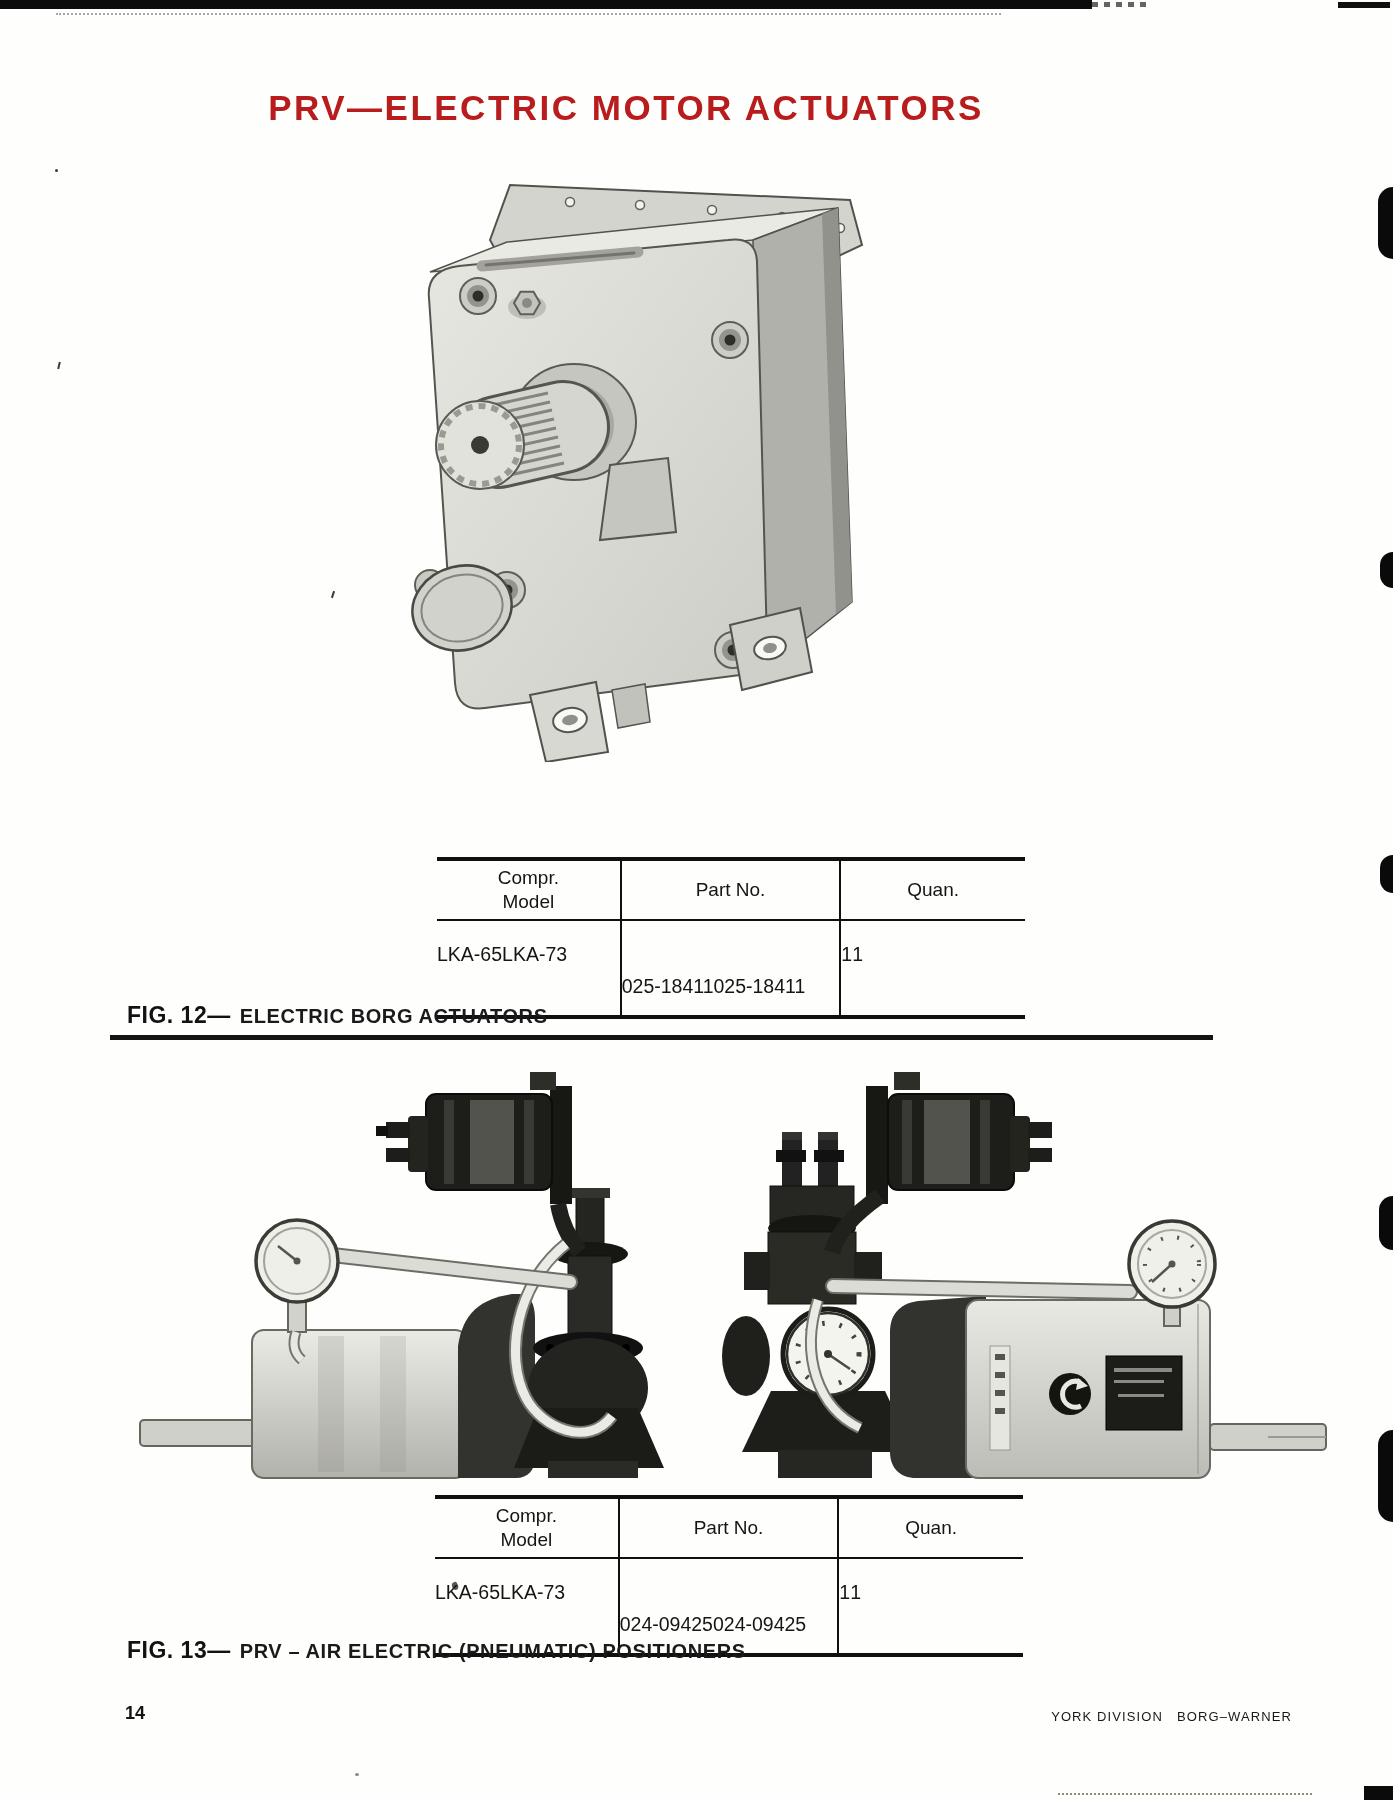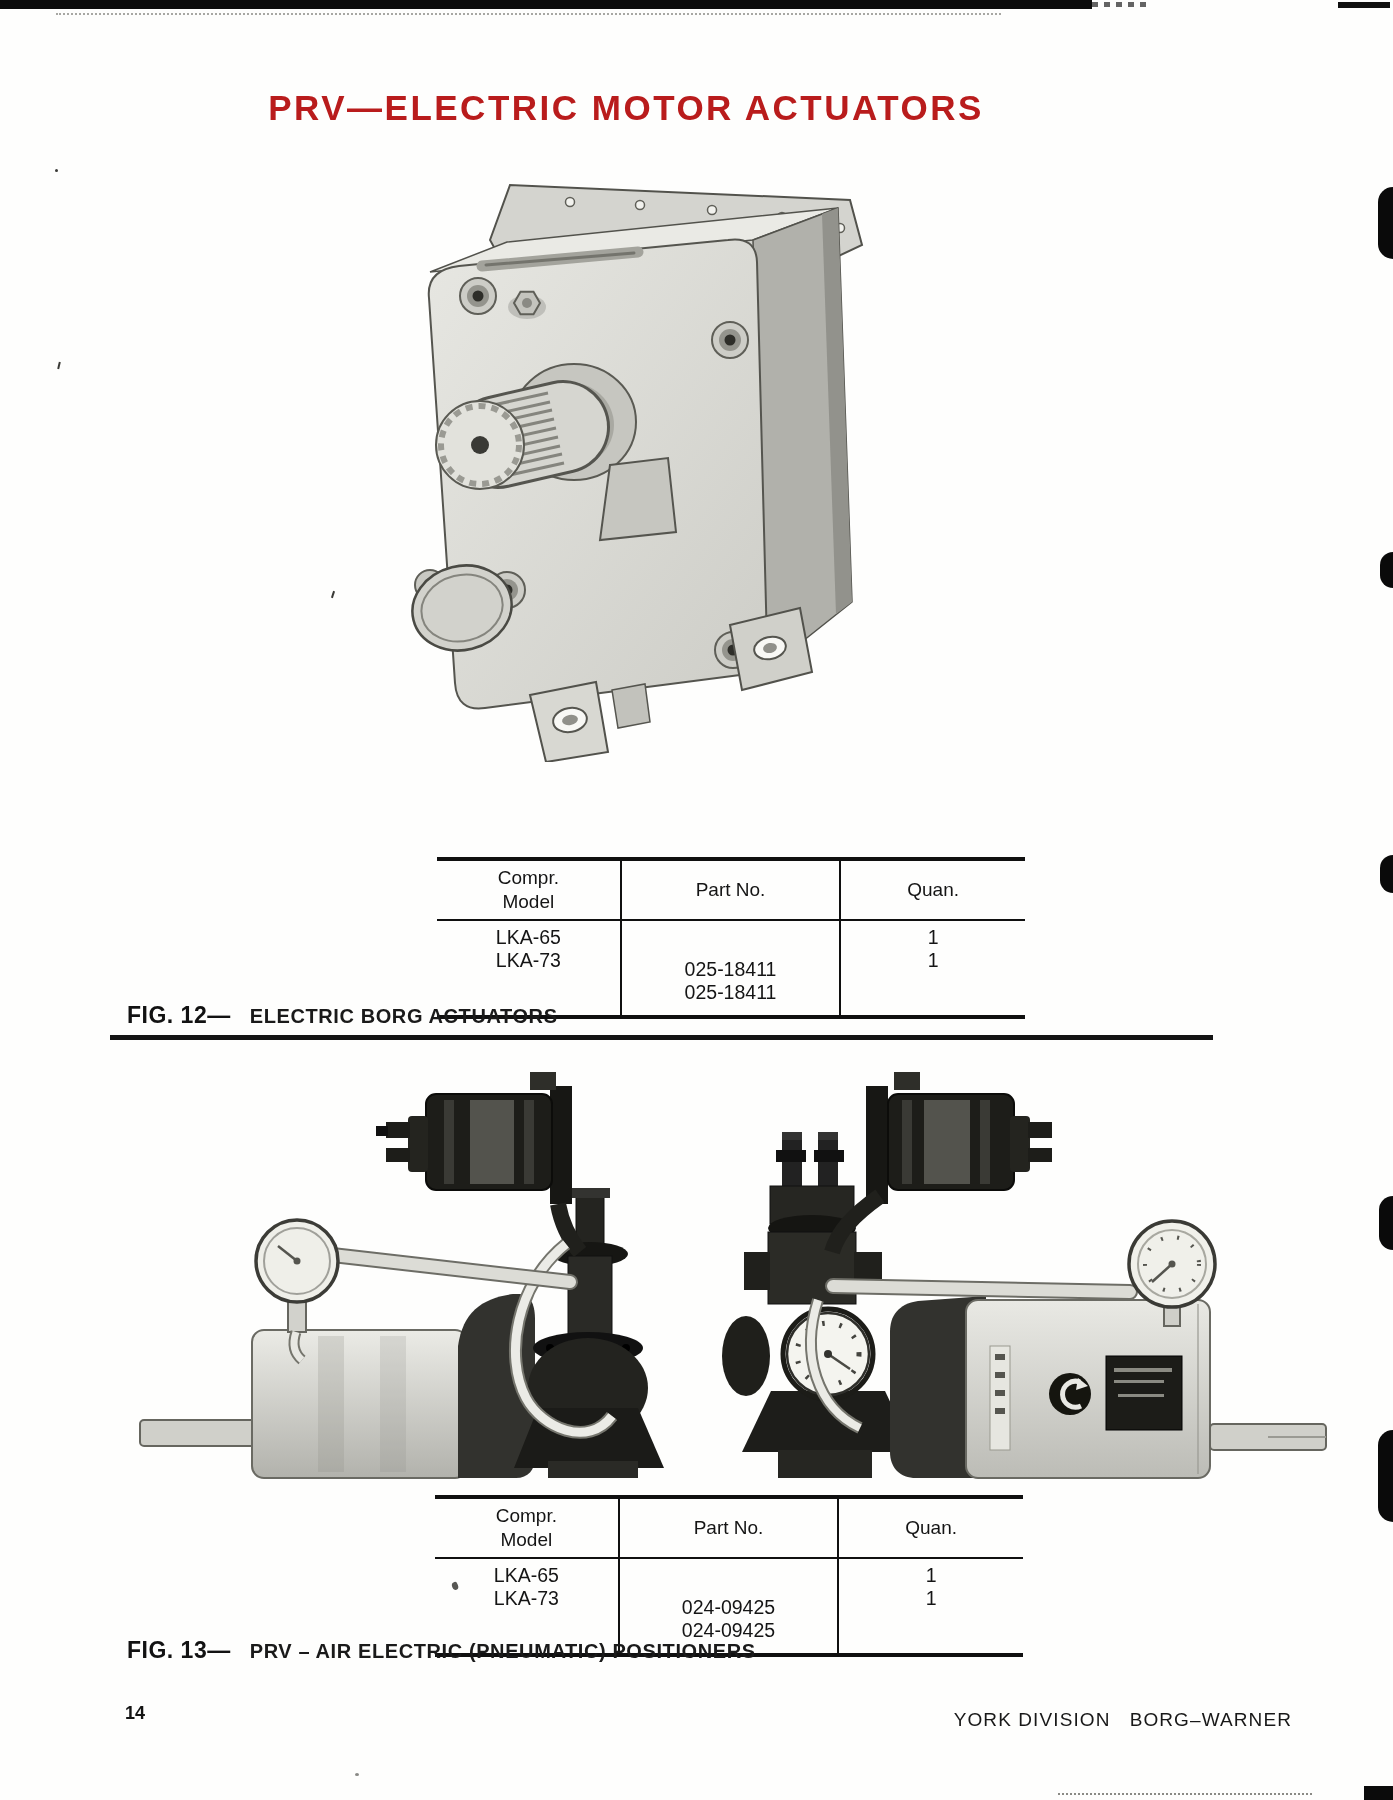--- a/index.html
+++ b/index.html
@@ -30,51 +30,51 @@
   .sp2{left:58px;top:362px;width:2px;height:7px;transform:rotate(14deg);}
   .sp3{left:332px;top:591px;width:2px;height:7px;transform:rotate(18deg);}
   .sp4{left:276px;top:1338px;width:9px;height:2px;opacity:.5;}
   .sp5{left:452px;top:1582px;width:6px;height:8px;border-radius:60% 40% 50% 50%;transform:rotate(-20deg);opacity:.85;}
   .sp6{left:355px;top:1773px;width:4px;height:3px;border-radius:50%;opacity:.6;}
   
   .title{
     position:absolute;left:196px;top:88px;width:860px;text-align:center;
     font-size:35px;font-weight:700;letter-spacing:2.5px;color:#b91c1c;
   }
-  .fig-caption{position:absolute;display:flex;align-items:baseline;gap:19px;white-space:nowrap;justify-content:space-between;}
+  .fig-caption{position:absolute;display:flex;align-items:baseline;gap:9px;white-space:nowrap;justify-content:space-between;}
   .cap12{left:127px;top:1002px;}
   .cap13{left:127px;top:1637px;}
   .fig-caption .lbl{font-size:23px;font-weight:800;letter-spacing:.5px;color:#121212;}
   .fig-caption .txt{font-size:20px;font-weight:600;letter-spacing:.6px;color:#1a1a1a;}
   .rule12{position:absolute;left:110px;top:1035px;width:1103px;height:5px;background:#141414;}
   .pagenum{position:absolute;left:125px;top:1703px;font-size:18px;font-weight:700;}
   .footer-right{
     position:absolute;left:800px;top:1709px;width:492px;text-align:right;
-    font-size:19px;letter-spacing:1.1px;white-space:pre;color:#181818;font-weight:500;
+    font-size:13px;letter-spacing:1.1px;white-space:pre;color:#181818;font-weight:500;
   }
   
   .parts-table{
     position:absolute;width:588px;display:flex;
     border-top:4px solid #101010;border-bottom:4px solid #101010;
     background:transparent;
     justify-content:flex-end;
   }
   .t1{left:437px;top:857px;}
   .t2{left:435px;top:1495px;}
   .pt-col{display:flex;flex-direction:column;}
   .c1{width:183px;border-right:2.5px solid #101010;}
   .c2{width:218px;border-right:2.5px solid #101010;gap:32px;}
   .c3{width:184px;}
   .pt-header{
     height:58px;border-bottom:2.5px solid #101010;
     display:flex;flex-direction:column;align-items:center;justify-content:center;
     font-size:19px;line-height:24px;color:#151515;
   }
   .pt-data{
-    height:57px;display:flex;flex-direction:column;align-items:center;
+    height:57px;display:flex;flex-direction:row;align-items:center;
     padding-top:5px;font-size:19.5px;line-height:23px;color:#151515;
   }
   
   .photo{position:absolute;}
   .ph1{left:398px;top:162px;width:475px;height:600px;}
   .ph2{left:118px;top:1056px;width:1220px;height:424px;}
   svg{display:block;}
 </style>
 </head>
 <body>

